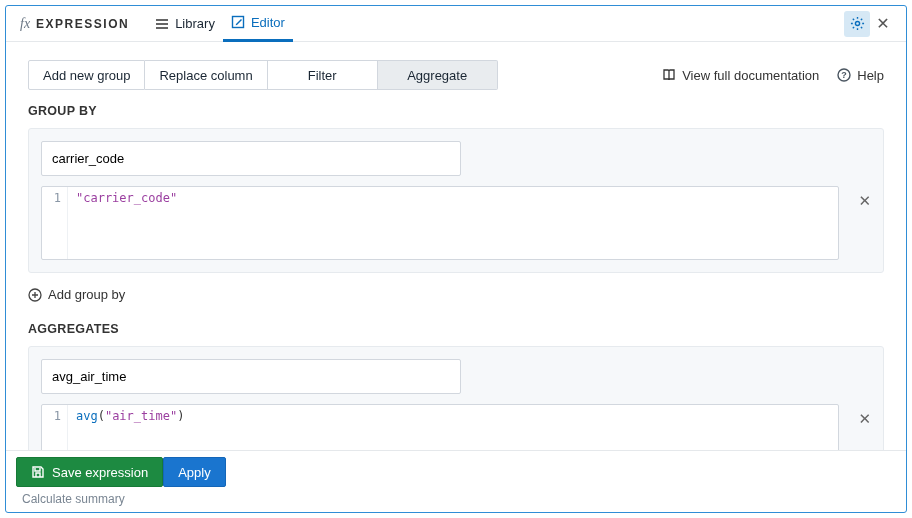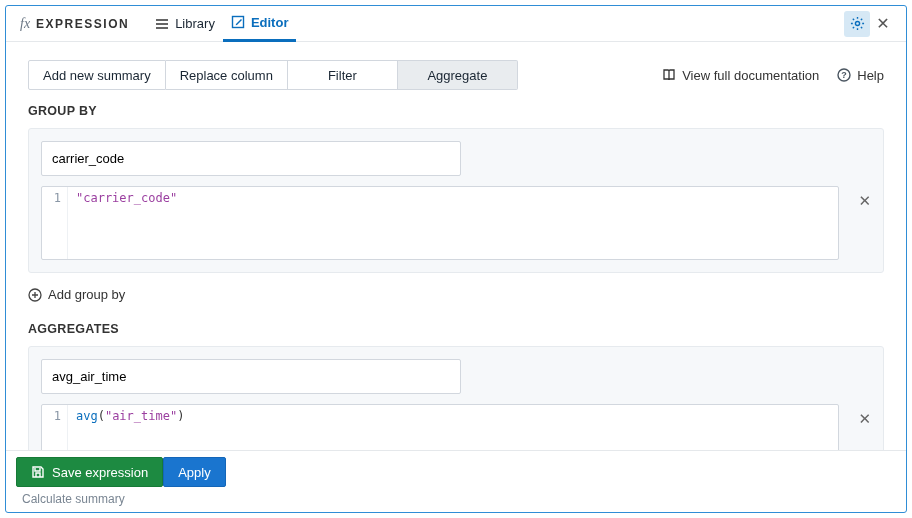--- a/index.html
+++ b/index.html
@@ -49,21 +49,21 @@
     align-items: center;
     gap: 6px;
     height: 36px;
     padding: 0 8px;
     color: #1a2633;
     cursor: pointer;
   }
   .tab.active {
     color: #0a6ebd;
     border-bottom: 3px solid #0a6ebd;
-    font-weight: 700;
+    font-weight: 400;
   }
   .spacer { flex: 1; }
   .icon-btn {
     width: 26px;
     height: 26px;
     display: flex;
     align-items: center;
     justify-content: center;
     border-radius: 3px;
     cursor: pointer;
@@ -270,21 +270,21 @@
           </svg>
       </span>
     </div>
     <div class="icon-btn">
       <span class="close-top">✕</span>
     </div>
   </div>
 
   <div class="toolbar-row">
     <div class="seg">
-      <button>Add new summary</button>
+      <button>Add new group</button>
       <button>Replace column</button>
       <button style="width:110px">Filter</button>
       <button class="sel" style="width:120px">Aggregate</button>
     </div>
     <div class="doc-links">
       <div class="link">
         <span>
           <svg width="14" height="14" viewBox="0 0 14 14">
               <path d="M2 2h4c.7 0 1 .4 1 1v9c0-.6-.4-1-1-1H2V2zM12 2H8c-.7 0-1 .4-1 1v9c0-.6.4-1 1-1h4V2z" fill="none" stroke="#333" stroke-width="1.3"></path>
             </svg>

